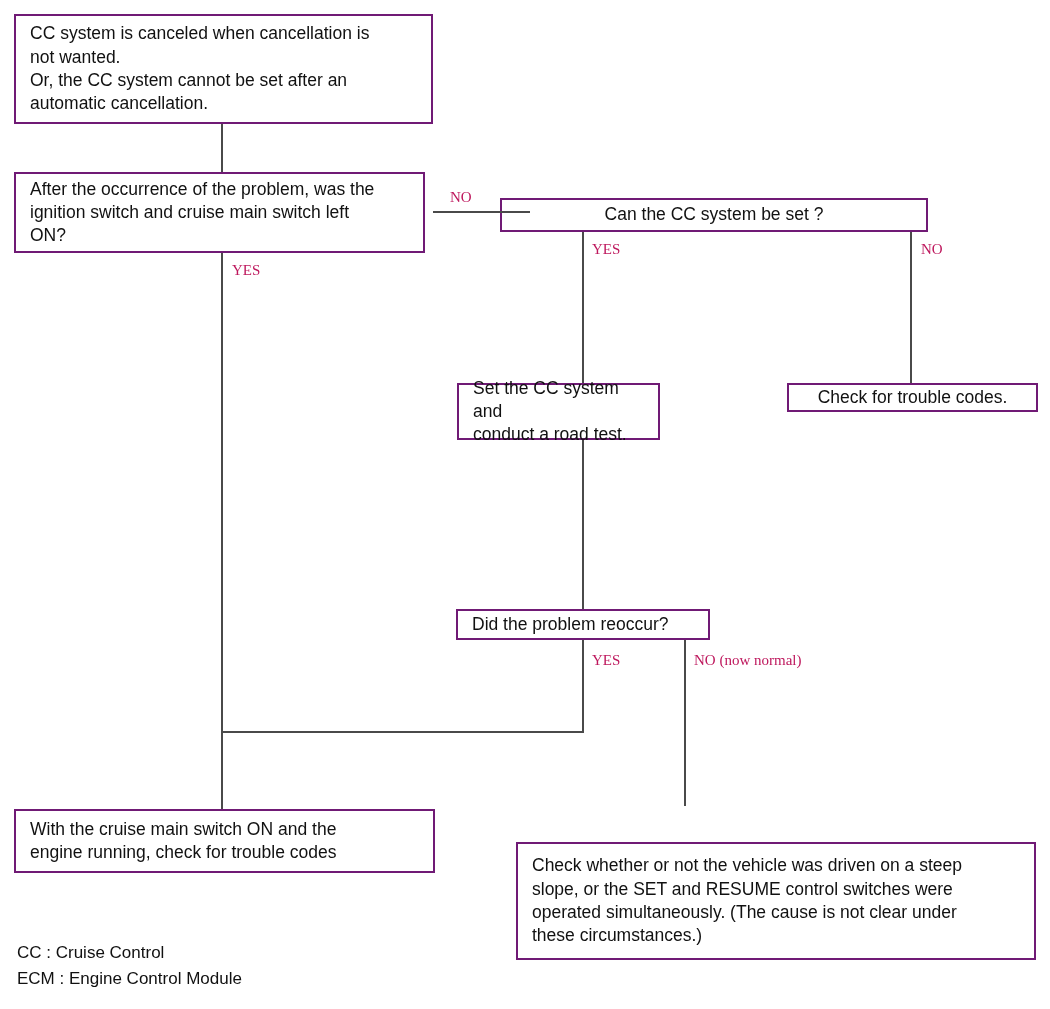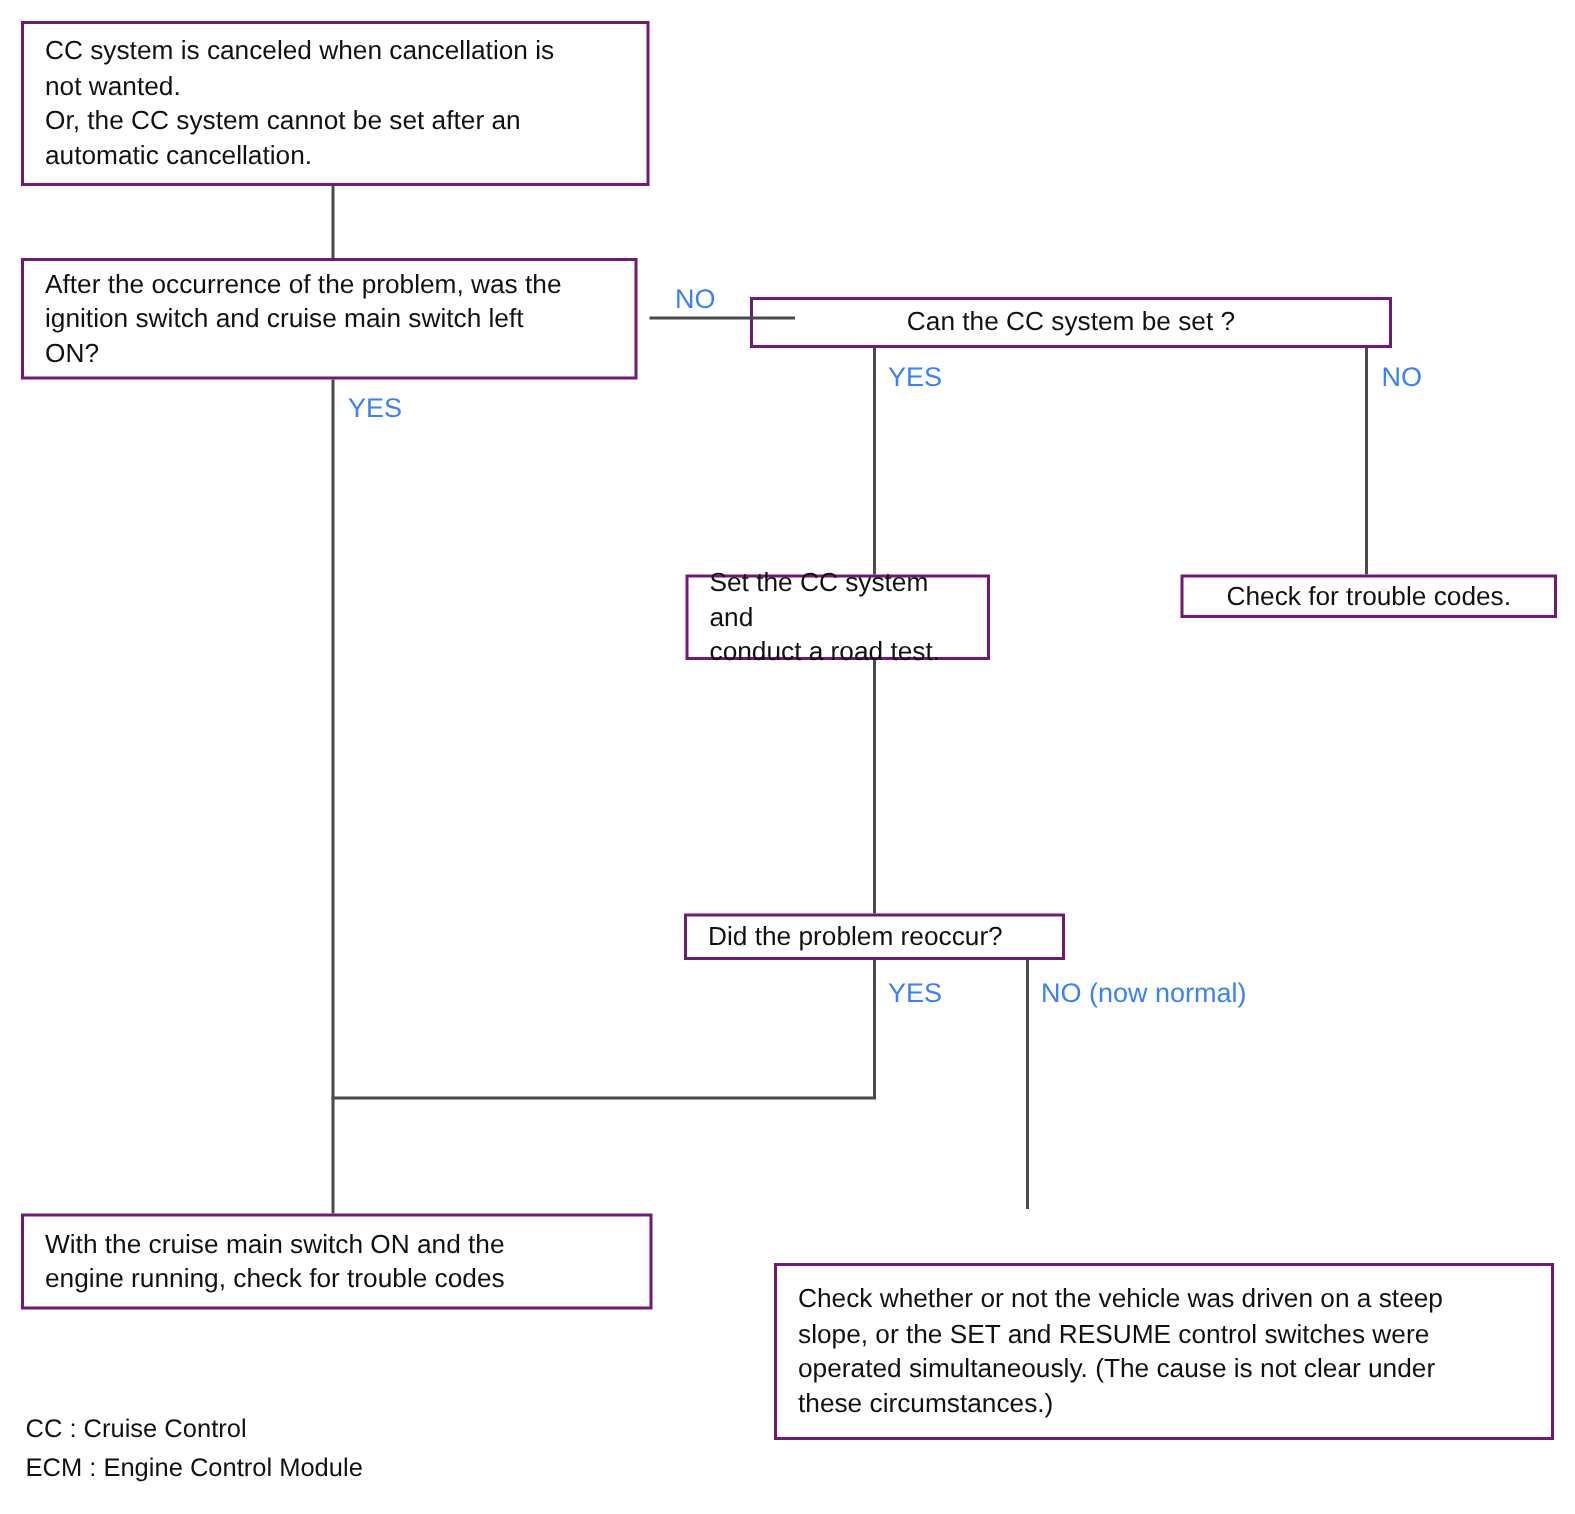--- a/index.html
+++ b/index.html
@@ -41,24 +41,25 @@
     white-space: pre-line;
   }
   .conn {
     position: absolute;
     background: #4a4a4a;
   }
   .conn.v { width: 2px; }
   .conn.h { height: 2px; }
   .edge-label {
     position: absolute;
-    font-size: 18px;
+    font-size: 15px;
     line-height: 1;
-    color: #3b82f6;
+    color: #be185d;
     white-space: nowrap;
+    font-family: Liberation Serif, serif;
   }
   .legend {
     position: absolute;
     font-size: 17px;
     line-height: 1.55;
     color: #111111;
   }
   .legend div { white-space: pre; }
 </style>
 </head>

